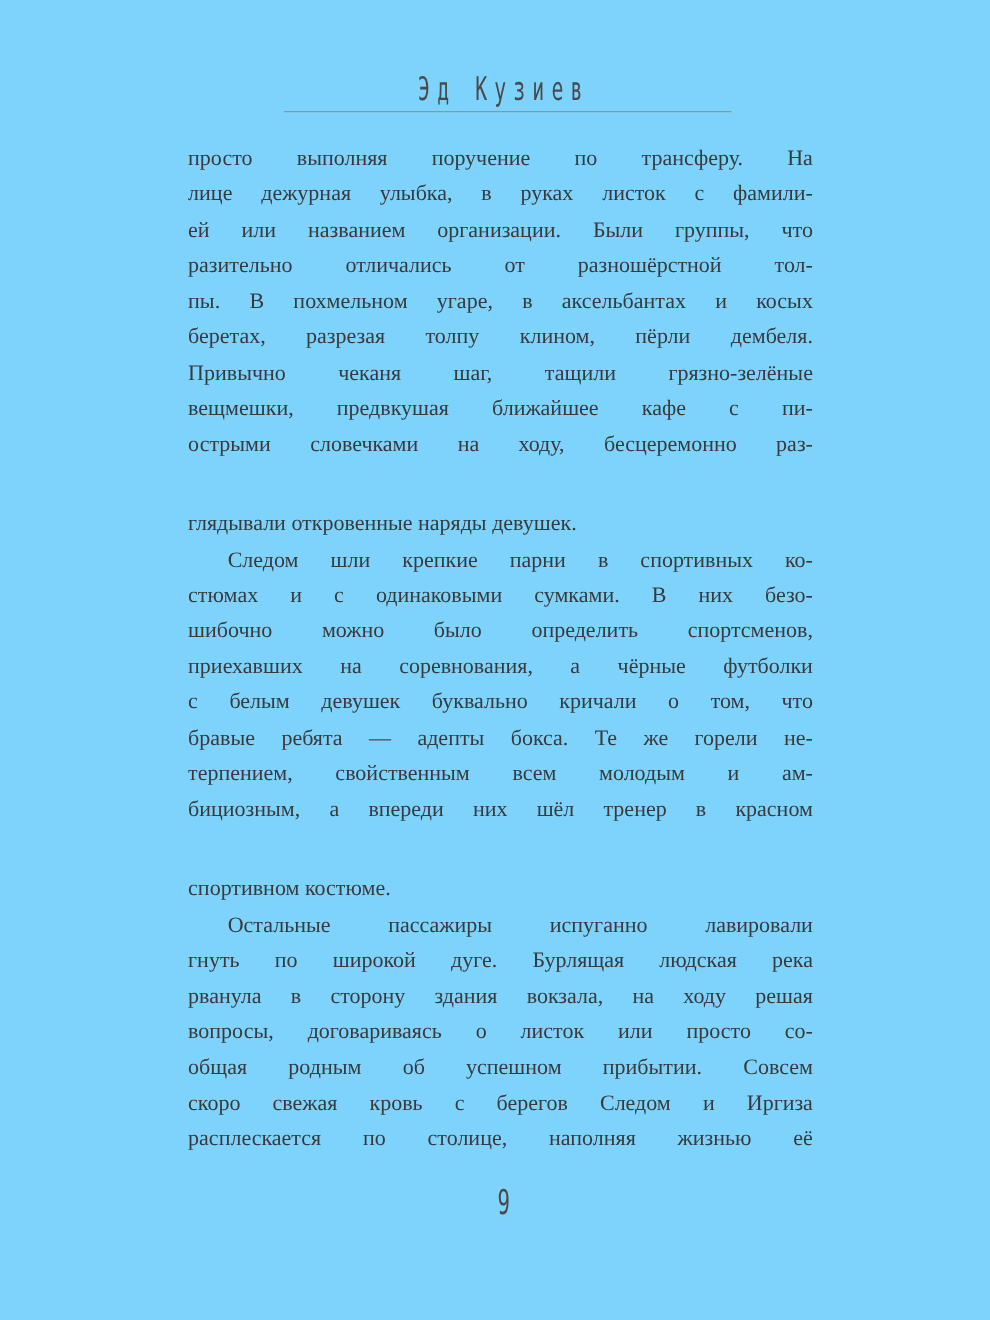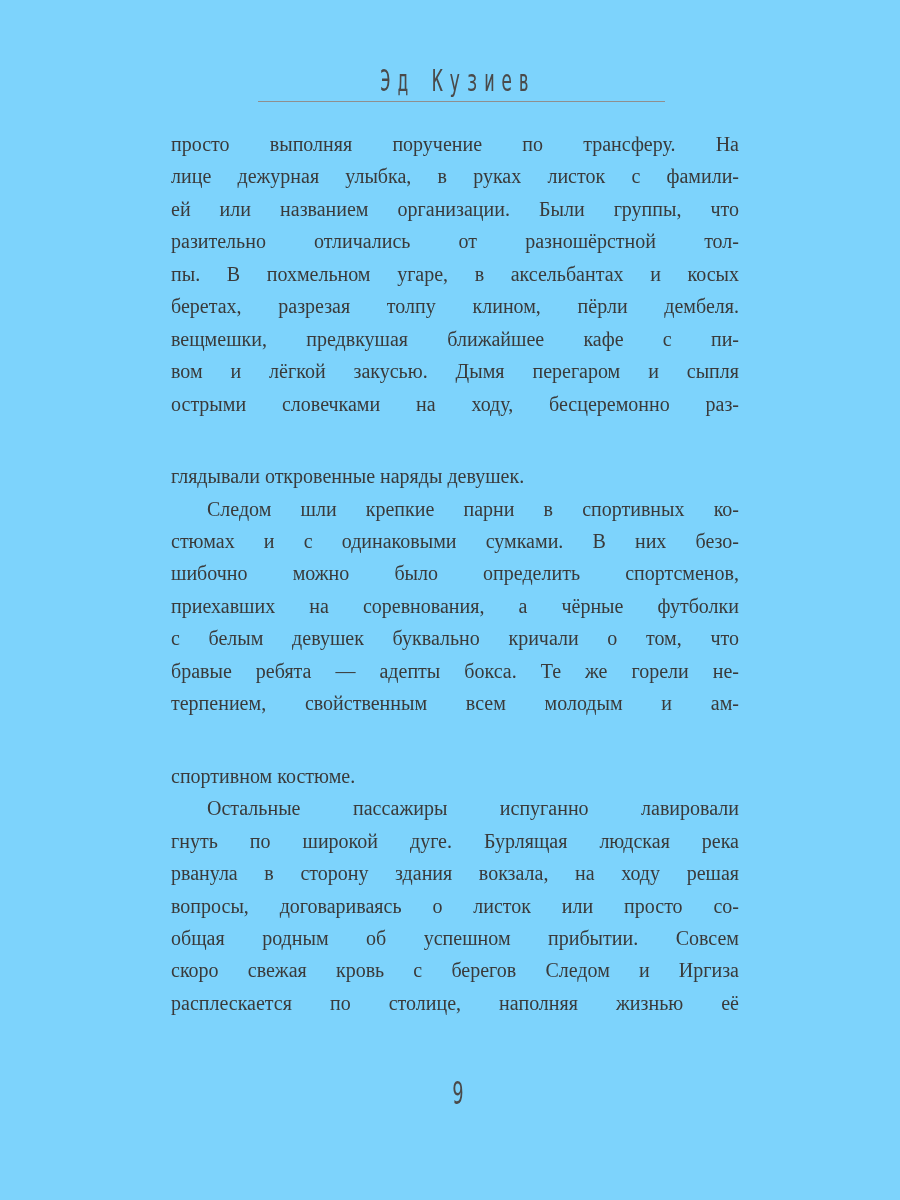--- a/index.html
+++ b/index.html
@@ -67,31 +67,32 @@
 <div class="page">
   <div class="header-title">Эд Кузиев</div>
   <div class="header-rule"></div>
   <div class="body-text">
       <div class="line">просто выполняя поручение по трансферу. На</div>
       <div class="line">лице дежурная улыбка, в руках листок с фамили-</div>
       <div class="line">ей или названием организации. Были группы, что</div>
       <div class="line">разительно отличались от разношёрстной тол-</div>
       <div class="line">пы. В похмельном угаре, в аксельбантах и косых</div>
       <div class="line">беретах, разрезая толпу клином, пёрли дембеля.</div>
+      <div class="line">Привычно чеканя шаг, тащили грязно-зелёные</div>
       <div class="line">вещмешки, предвкушая ближайшее кафе с пи-</div>
-      <div class="line">вом и лёгкой закусью. Дымя перегаром и сыпля</div>
       <div class="line">острыми словечками на ходу, бесцеремонно раз-</div>
       <div class="line flush">глядывали откровенные наряды девушек.</div>
       <div class="line indent">Следом шли крепкие парни в спортивных ко-</div>
       <div class="line">стюмах и с одинаковыми сумками. В них безо-</div>
       <div class="line">шибочно можно было определить спортсменов,</div>
       <div class="line">приехавших на соревнования, а чёрные футболки</div>
       <div class="line">с белым девушек буквально кричали о том, что</div>
       <div class="line">бравые ребята — адепты бокса. Те же горели не-</div>
       <div class="line">терпением, свойственным всем молодым и ам-</div>
+      <div class="line">бициозным, а впереди них шёл тренер в красном</div>
       <div class="line flush">спортивном костюме.</div>
       <div class="line indent">Остальные пассажиры испуганно лавировали</div>
       <div class="line">гнуть по широкой дуге. Бурлящая людская река</div>
       <div class="line">рванула в сторону здания вокзала, на ходу решая</div>
       <div class="line">вопросы, договариваясь о листок или просто со-</div>
       <div class="line">общая родным об успешном прибытии. Совсем</div>
       <div class="line">скоро свежая кровь с берегов Следом и Иргиза</div>
       <div class="line">расплескается по столице, наполняя жизнью её</div>
     </div>
   <div class="page-number">9</div>

